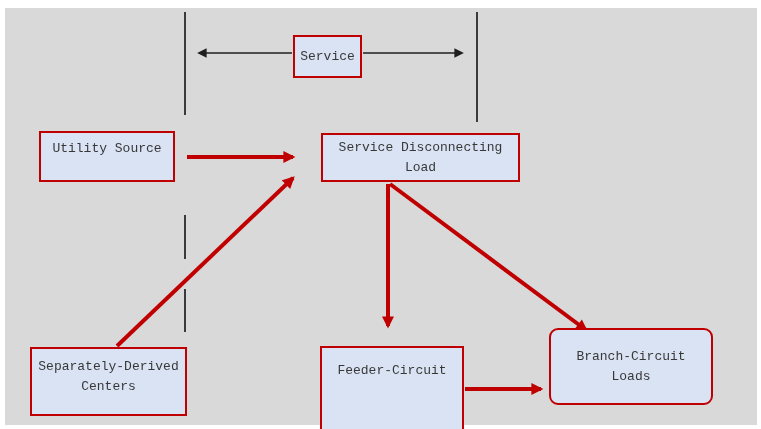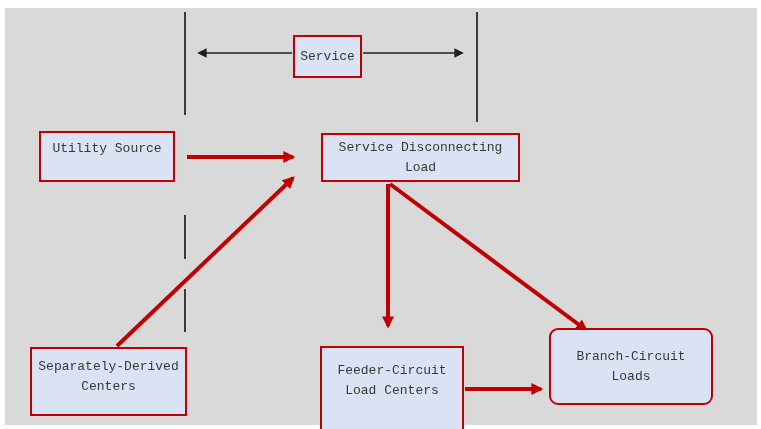--- a/index.html
+++ b/index.html
@@ -85,20 +85,19 @@
     <span>Load</span>
   </div>
 
   <div class="node" style="left:30px;top:347px;width:157px;height:69px;justify-content:flex-start;padding-top:8px;">
     <span>Separately-Derived</span>
     <span>Centers</span>
   </div>
 
   <div class="node" style="left:320px;top:346px;width:144px;height:85px;justify-content:flex-start;padding-top:13px;">
     <span>Feeder-Circuit</span>
-    <span>Load Centers</span>
   </div>
 
   <div class="node" style="left:549px;top:328px;width:164px;height:77px;border-radius:9px;">
     <span>Branch-Circuit</span>
     <span>Loads</span>
   </div>
 </div>
 
 </body></html>

